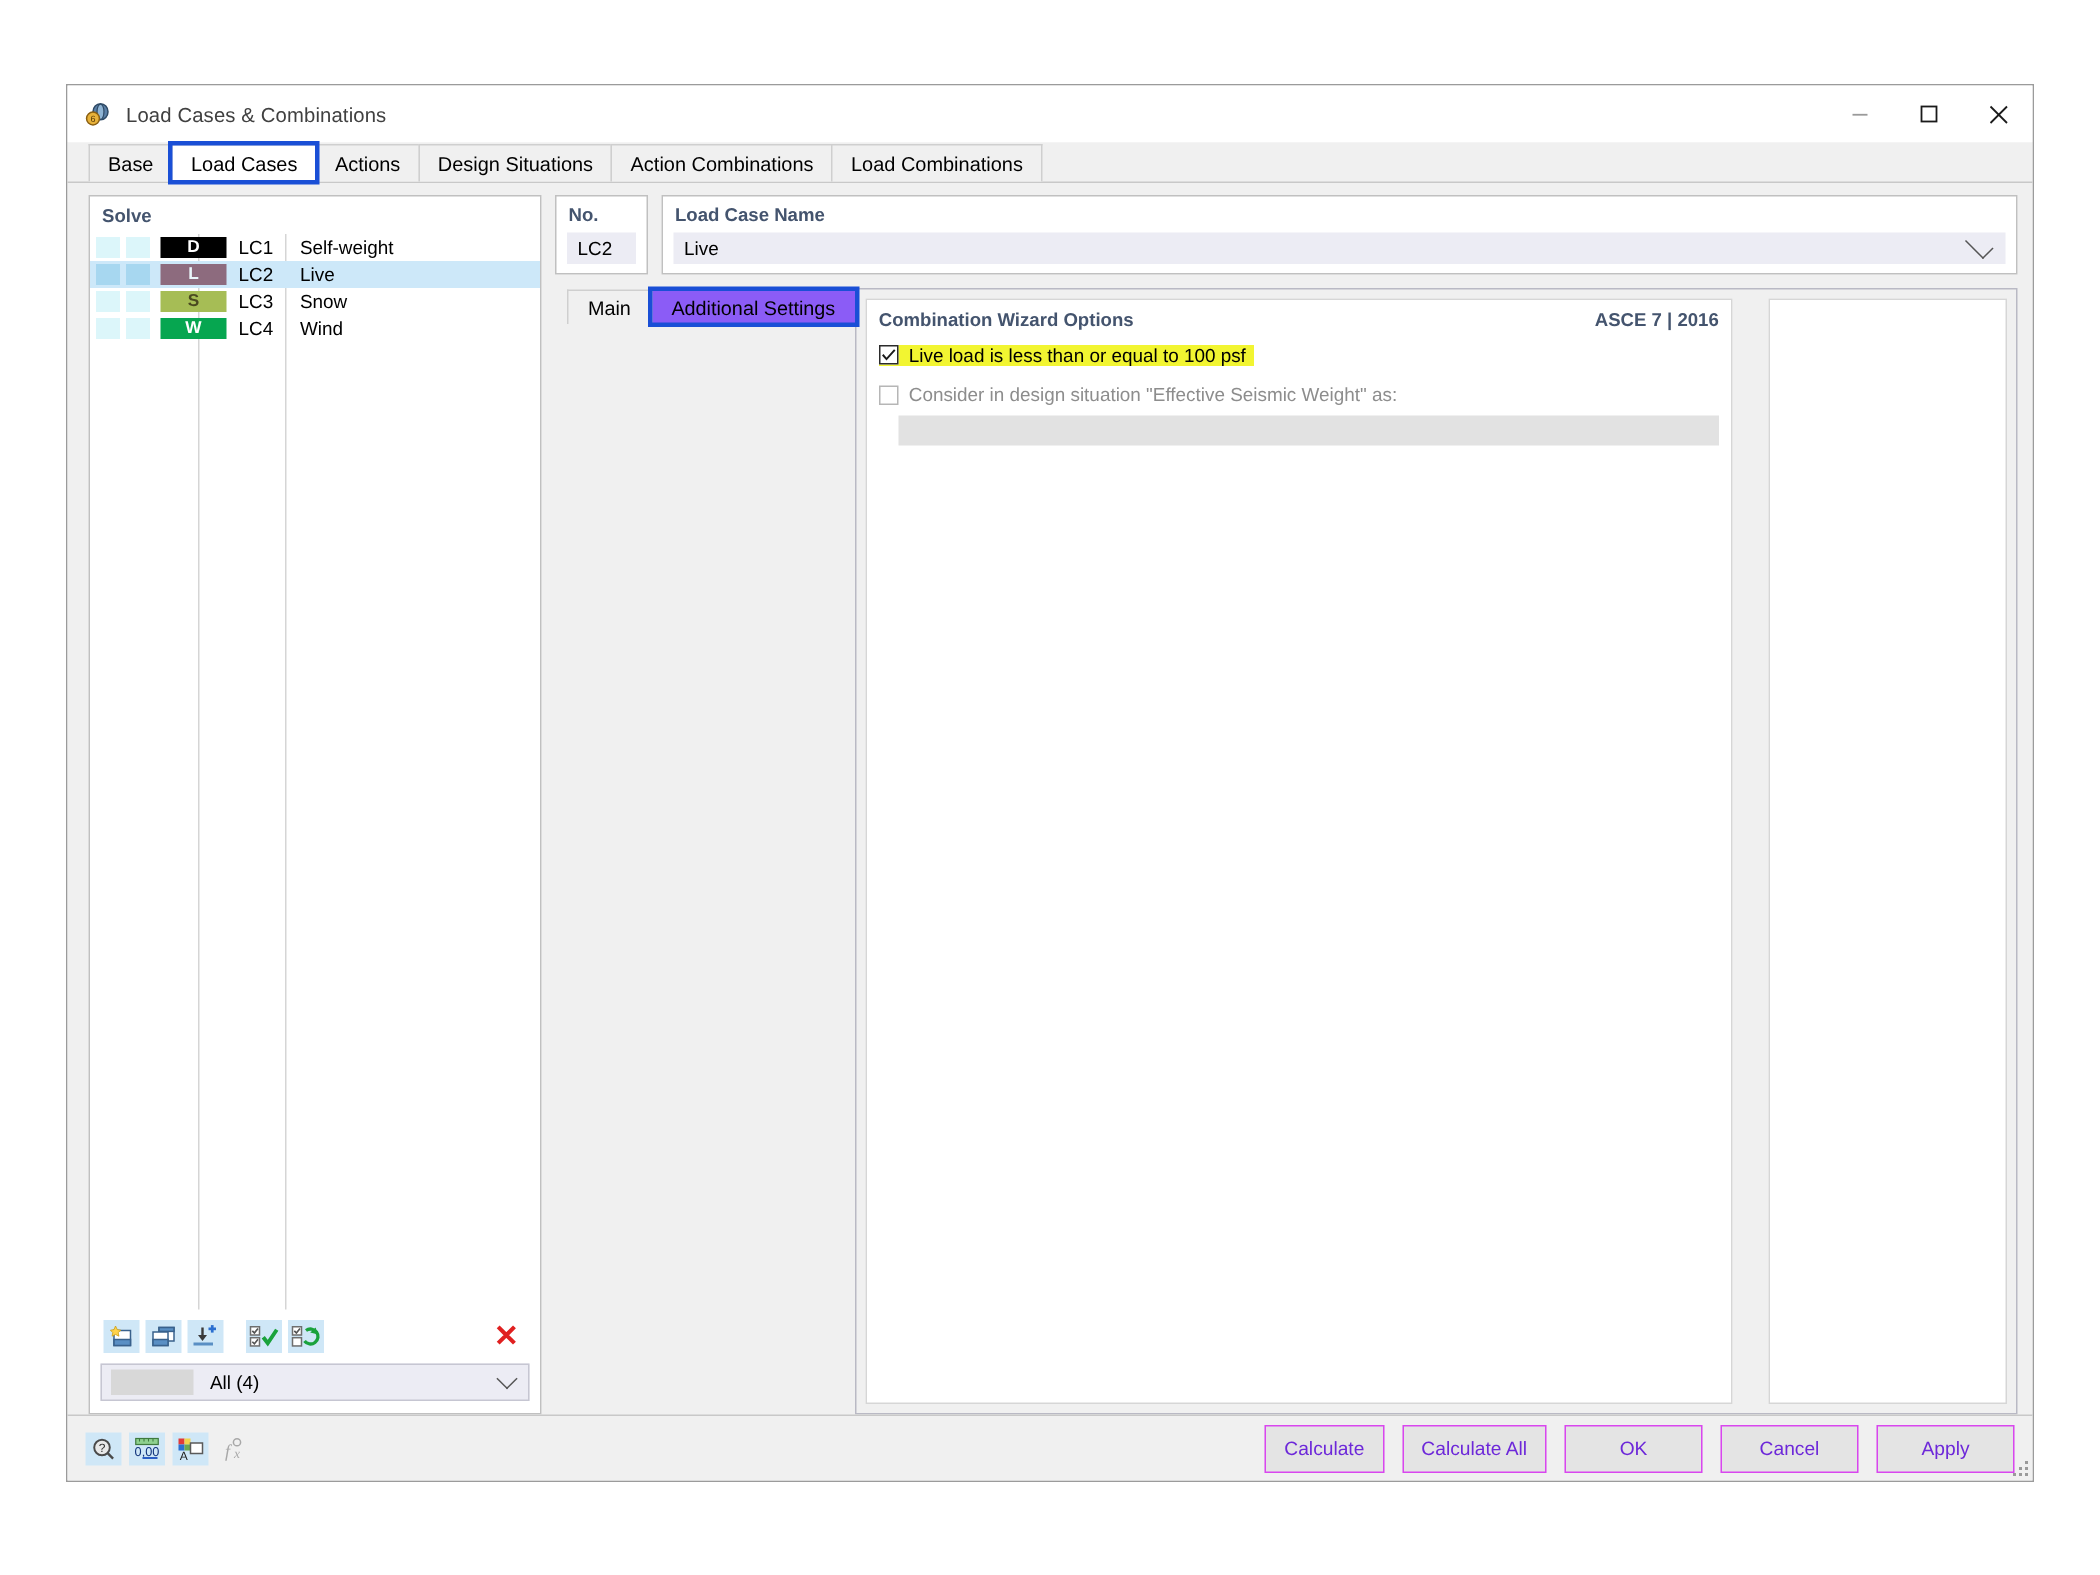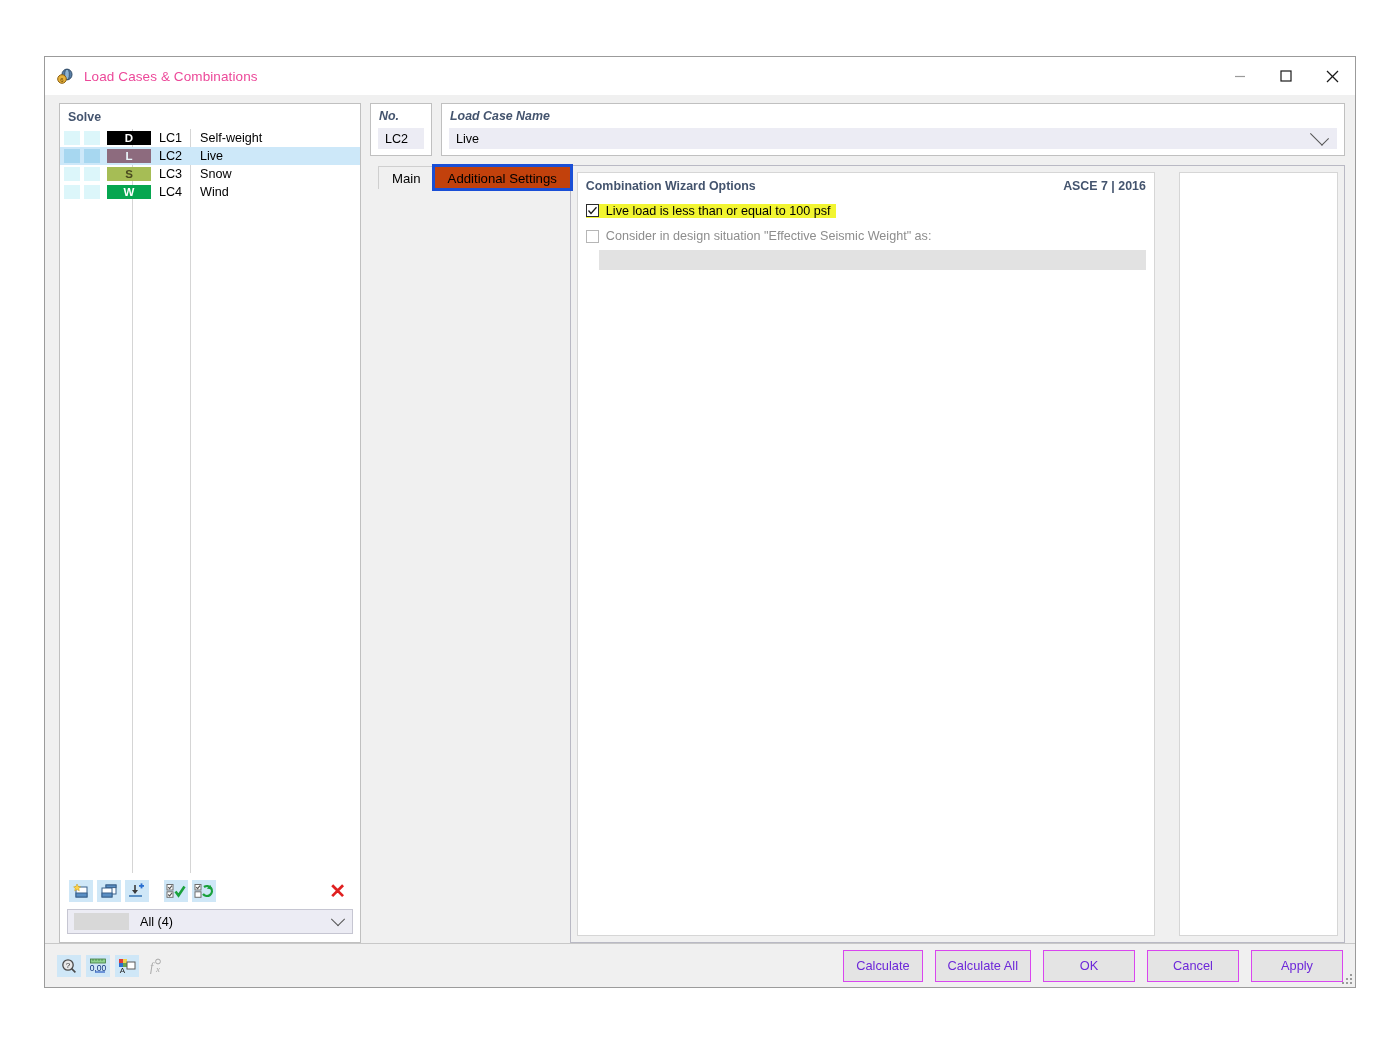--- a/index.html
+++ b/index.html
@@ -38,21 +38,21 @@
   }
   .title-icon {
     margin-left: 11px;
     width: 18px; height: 18px;
     position: relative;
     flex: 0 0 auto;
   }
   .title-text {
     margin-left: 10px;
     font-size: 13.5px;
-    color: #ec4899;
+    color: #404040;
     letter-spacing: .1px;
   }
   .win-buttons {
     position: absolute;
     right: 0; top: 0;
     height: 38px;
     display: flex;
   }
   .win-btn {
     width: 46px; height: 38px;
@@ -245,21 +245,20 @@
     border: 1px solid #c0c0c0;
     box-sizing: border-box;
     height: 53px;
     padding: 5px 0 0 0;
   }
   .fld-label {
     font-size: 12.4px;
     font-weight: bold;
     color: #44546e;
     padding-left: 8px;
-    font-style: italic;
   }
   .fld-input {
     margin: 5px 7px 0 7px;
     height: 21px;
     background: #ececf4;
     display: flex;
     align-items: center;
     position: relative;
   }
   .fld-input span {
@@ -306,21 +305,21 @@
     border: 1px solid #cfcfcf;
     border-bottom: none;
     box-sizing: border-box;
     margin-right: -1px;
     white-space: nowrap;
   }
   .itab.active { background: #ffffff; }
   .itab.hl {
     outline: 3px solid #1a4fd6;
     outline-offset: -1px;
-    background: #c2410c;
+    background: #8b5cf6;
     z-index: 6;
   }
   .inner-panel {
     flex: 1 1 auto;
     border: 1px solid #b9b9c4;
     background: #f0f0f0;
     box-sizing: border-box;
     display: flex;
     padding: 6px;
     gap: 24px;
@@ -459,20 +458,28 @@
         </div>
         <div class="win-btn">
           <svg width="13" height="13" viewBox="0 0 13 13">
               <line x1="1" y1="1" x2="12" y2="12" stroke="#1a1a1a" stroke-width="1.2"></line>
               <line x1="12" y1="1" x2="1" y2="12" stroke="#1a1a1a" stroke-width="1.2"></line>
             </svg>
         </div>
       </div>
     </div>
 
+    <div class="tabstrip">
+      <div class="tab">Base</div>
+      <div class="tab active hl">Load Cases</div>
+      <div class="tab">Actions</div>
+      <div class="tab">Design Situations</div>
+      <div class="tab">Action Combinations</div>
+      <div class="tab">Load Combinations</div>
+    </div>
 
     <div class="body-area">
 
       <div class="left-panel">
         <div class="panel-head">Solve</div>
         <div class="list-rows">
           <div class="col-sep" style="left:72px;"></div>
           <div class="col-sep" style="left:130px;"></div>
 
           <div class="lrow">

